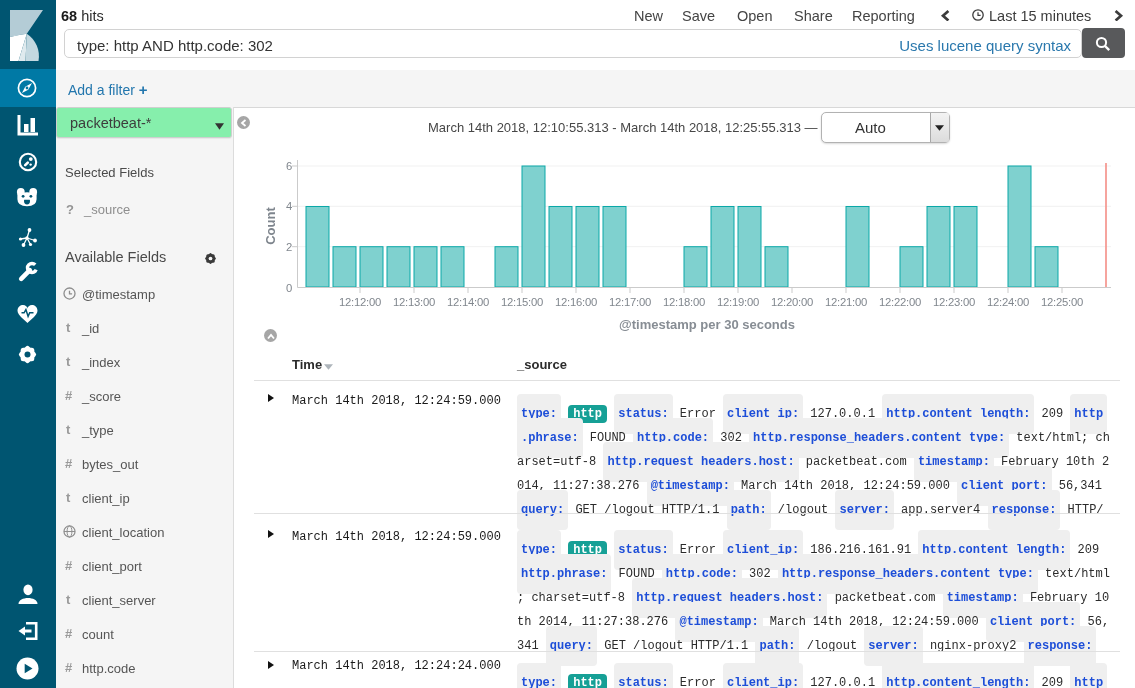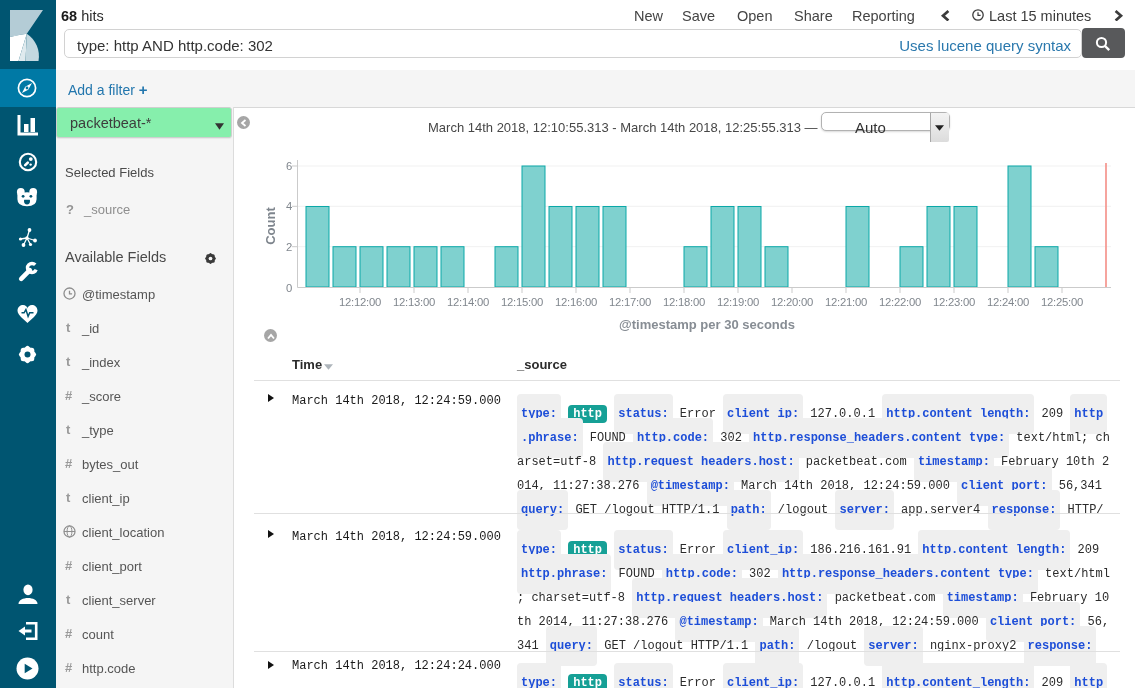--- a/index.html
+++ b/index.html
@@ -208,21 +208,21 @@
 
 <div id="content"></div>
 
 <div class="abs" style="left:237px; top:116px; width:13px; height:13px; border-radius:50%; background:#a6a6a6;"></div>
 <svg class="abs" style="left:240px; top:119px;" width="7" height="8" viewBox="0 0 7 8">
   <path d="M5.5,1 L2,4 L5.5,7" fill="none" stroke="#fff" stroke-width="1.8"></path>
 </svg>
 
 <div class="abs" style="left:428px; top:119.5px; font-size:13px; color:#474747;">March 14th 2018, 12:10:55.313 - March 14th 2018, 12:25:55.313 —</div>
 
-<div class="abs" style="left:821px; top:112px; width:129px; height:19px; background:#fff; border:1px solid #b2b2b2; border-radius:5px; box-shadow:0 1px 2px rgba(0,0,0,0.15);">
+<div class="abs" style="left:821px; top:112px; width:129px; height:31px; background:#fff; border:1px solid #b2b2b2; border-radius:5px; box-shadow:0 1px 2px rgba(0,0,0,0.15);">
   <div class="abs" style="left:33px; top:6px; font-size:15px; color:#333;">Auto</div>
   <div class="abs" style="left:108px; top:0; width:19px; height:29px; background:linear-gradient(#f3f3f3,#dcdcdc); border-left:1px solid #a8a8a8; border-radius:0 2px 2px 0;"></div>
   <svg class="abs" style="left:113px; top:12px;" width="9" height="6" viewBox="0 0 10 6">
     <path d="M0,0 H10 L5,6 Z" fill="#222"></path>
   </svg>
 </div>
 
 <svg class="abs" style="left:240px; top:150px;" width="895" height="165" viewBox="240 150 895 165">
   <g stroke="#f1f1f1" stroke-width="1">
     <line x1="297.5" y1="166" x2="1111" y2="166"></line>

